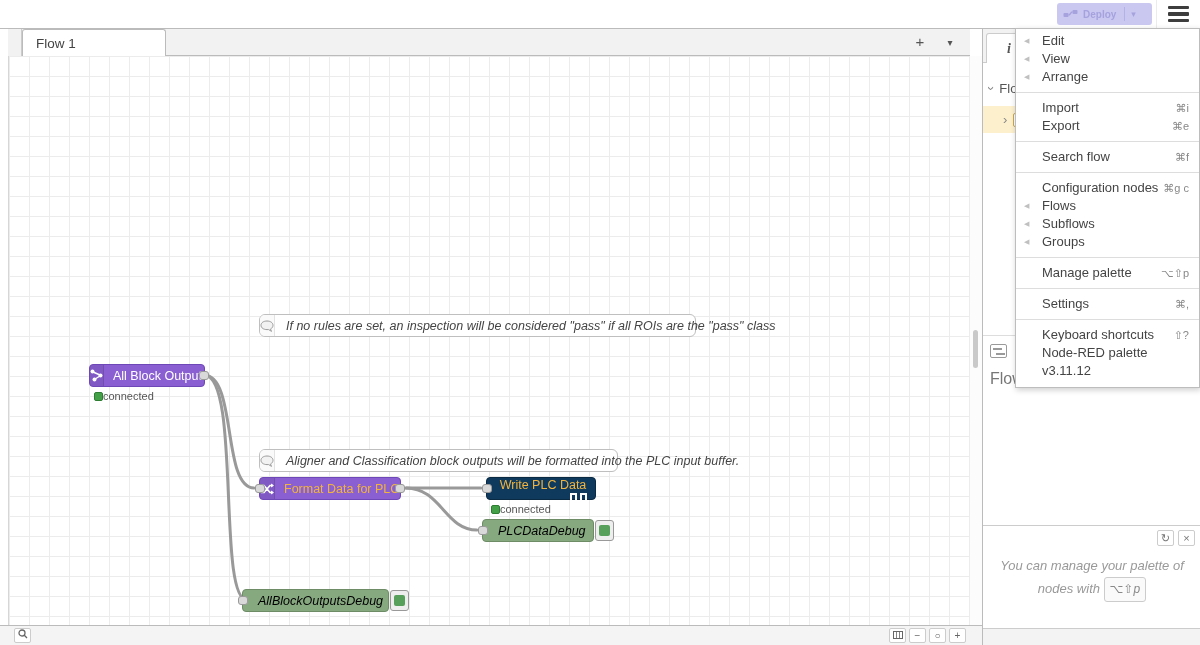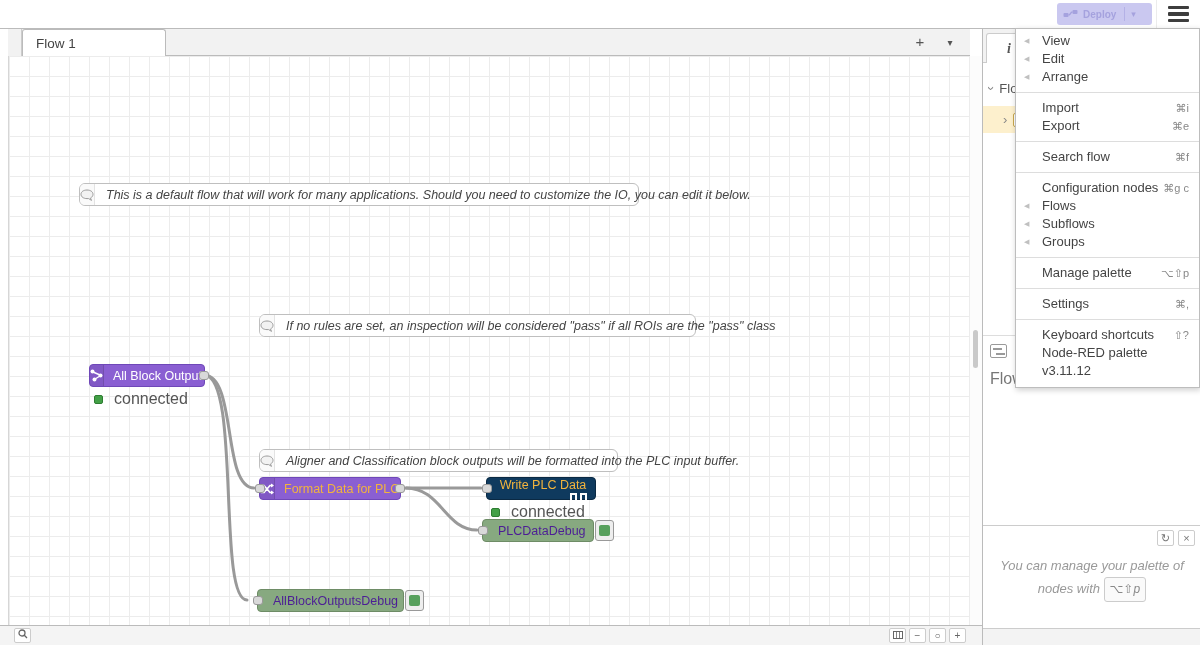--- a/index.html
+++ b/index.html
@@ -39,28 +39,28 @@
   .node { position:absolute; height:23px; border-radius:4px; border:1px solid; display:flex; align-items:center; font-size:12.5px; cursor:move; }
   .node .nicon { width:25px; align-self:stretch; display:flex; align-items:center; justify-content:center; background:rgba(0,0,0,0.06); border-right:1px solid rgba(0,0,0,0.12); border-radius:3px 0 0 3px; }
   .node .nlabel { padding:0 9px; white-space:nowrap; }
   .purple { background:#8a5fd2; border-color:#6f48b8; }
   .purple .nlabel { color:#fff; }
   .purple.gold-label .nlabel { color:#f2b43d; }
   .navy { background:#0f3a5e; border-color:#0a2943; }
   .navy .nlabel { color:#f2b43d; }
   .navy .nicon-r { margin-left:auto; padding:0 8px 0 2px; display:flex; align-items:center; }
   .debug { background:#87a980; border-color:#6e8c66; }
-  .debug .nlabel { color:#4c1d95; }
+  .debug .nlabel { color:#000000; font-style:italic; }
   .debug .bars { margin-left:auto; align-self:stretch; width:21px; border-left:1px solid rgba(255,255,255,0.6); display:flex; flex-direction:column; justify-content:center; align-items:center; gap:2px; }
   .debug .bars i { display:block; width:11px; height:2px; background:#fff; border-radius:1px; }
   .toggle { position:absolute; right:-21px; top:0px; width:19px; height:21px; background:#eee; border:1px solid #999; border-radius:3px; display:flex; align-items:center; justify-content:center; cursor:pointer; }
   .toggle i { display:block; width:11px; height:11px; background:#57a05c; border-radius:2px; }
   .port { position:absolute; width:10px; height:9px; background:#d9d9d9; border:1px solid #999; border-radius:3px; top:50%; margin-top:-5px; cursor:crosshair; }
   .port.in { left:-5px; } .port.out { right:-5px; }
-  .status { position:absolute; top:25px; left:4px; display:flex; align-items:center; gap:11px; font-size:16px; color:#555; white-space:nowrap; }
+  .status { position:absolute; top:25px; left:4px; display:flex; align-items:center; gap:0; font-size:11px; color:#555; white-space:nowrap; }
   .status .dot { width:9px; height:9px; background:#43a047; border:1px solid #2e7d32; border-radius:2px; }
 
   .comment { position:absolute; height:23px; background:#fff; border:1px solid #bfbfbf; border-radius:6px; display:flex; align-items:center; cursor:move; }
   .comment .cicon { width:27px; align-self:stretch; display:flex; align-items:center; justify-content:center; border-right:1px solid #e3e3e3; border-radius:5px 0 0 5px; background:#fafafa; }
   .comment .ctext { padding:0 11px; font-style:italic; font-size:12.5px; color:#444; white-space:nowrap; }
 
   
   .sidebar { position:absolute; left:982px; top:29px; width:218px; height:616px; background:#fff; border-left:1px solid #bbb; z-index:3; }
   .sb-tabstrip { position:absolute; left:0; top:0; width:218px; height:34px; background:#f2f2f2; border-bottom:1px solid #ccc; }
   .sb-tab { position:absolute; left:3px; top:4px; width:74px; height:30px; background:#fff; border:1px solid #ccc; border-bottom:none; border-radius:3px 3px 0 0; display:flex; align-items:center; justify-content:center; gap:7px; font-size:13px; color:#555; cursor:pointer; }
@@ -124,28 +124,20 @@
 
 <div class="canvas">
 
   <svg class="wires" width="962" height="569" viewBox="0 0 962 569">
     <path d="M195 319 C 228 319, 213 432, 245 432" stroke="#999" stroke-width="3" fill="none" stroke-linecap="round"></path>
     <path d="M195 319 C 232 319, 208 544, 238 544" stroke="#999" stroke-width="3" fill="none" stroke-linecap="round"></path>
     <path d="M397 432 C 425 432, 448 432, 472 432" stroke="#999" stroke-width="3" fill="none" stroke-linecap="round"></path>
     <path d="M397 432 C 432 432, 436 474, 468 474" stroke="#999" stroke-width="3" fill="none" stroke-linecap="round"></path>
   </svg>
 
-  <div class="comment" style="left:70px;top:127px;width:560px;">
-    <span class="cicon">
-      <svg width="14" height="12" viewBox="0 0 14 12">
-          <path d="M7 1 C3.5 1 1 2.8 1 5.3 C1 7.8 3.5 9.6 7 9.6 L8.6 9.6 L11.5 11.4 L10.5 9 C12 8.2 13 6.9 13 5.3 C13 2.8 10.5 1 7 1 Z" fill="#f2f2f2" stroke="#9a9a9a"></path>
-        </svg>
-    </span>
-    <span class="ctext">This is a default flow that will work for many applications. Should you need to customize the IO, you can edit it below.</span>
-  </div>
 
   <div class="comment" style="left:250px;top:258px;width:437px;">
     <span class="cicon">
       <svg width="14" height="12" viewBox="0 0 14 12">
           <path d="M7 1 C3.5 1 1 2.8 1 5.3 C1 7.8 3.5 9.6 7 9.6 L8.6 9.6 L11.5 11.4 L10.5 9 C12 8.2 13 6.9 13 5.3 C13 2.8 10.5 1 7 1 Z" fill="#f2f2f2" stroke="#9a9a9a"></path>
         </svg>
     </span>
     <span class="ctext">If no rules are set, an inspection will be considered "pass" if all ROIs are the "pass" class</span>
   </div>
 
@@ -208,21 +200,21 @@
         <i></i>
         <i></i>
         <i></i>
       </span>
     <span class="port in"></span>
     <span class="toggle">
         <i></i>
       </span>
   </div>
 
-  <div class="node debug" style="left:248px;top:533px;width:147px;">
+  <div class="node debug" style="left:233px;top:533px;width:147px;">
     <span class="nlabel" style="margin-left:6px;">AllBlockOutputsDebug</span>
     <span class="bars">
         <i></i>
         <i></i>
         <i></i>
         <i></i>
       </span>
     <span class="port in"></span>
     <span class="toggle">
         <i></i>
@@ -287,22 +279,22 @@
     <div class="hint-text">
       <span>You can manage your palette of</span><br>
       <span>nodes with</span>
       <span class="keycap">⌥⇧p</span>
     </div>
   </div>
   <div class="sb-footer"></div>
 </div>
 
 <div class="menu">
+  <div class="mi"><span class="chev">◀</span><span>Edit</span></div>
   <div class="mi"><span class="chev">◀</span><span>View</span></div>
-  <div class="mi"><span class="chev">◀</span><span>Edit</span></div>
   <div class="mi"><span class="chev">◀</span><span>Arrange</span></div>
   <div class="msep"></div>
   <div class="mi"><span>Import</span><span class="sc">⌘i</span></div>
   <div class="mi"><span>Export</span><span class="sc">⌘e</span></div>
   <div class="msep"></div>
   <div class="mi"><span>Search flow</span><span class="sc">⌘f</span></div>
   <div class="msep"></div>
   <div class="mi"><span>Configuration nodes</span><span class="sc">⌘g c</span></div>
   <div class="mi"><span class="chev">◀</span><span>Flows</span></div>
   <div class="mi"><span class="chev">◀</span><span>Subflows</span></div>

